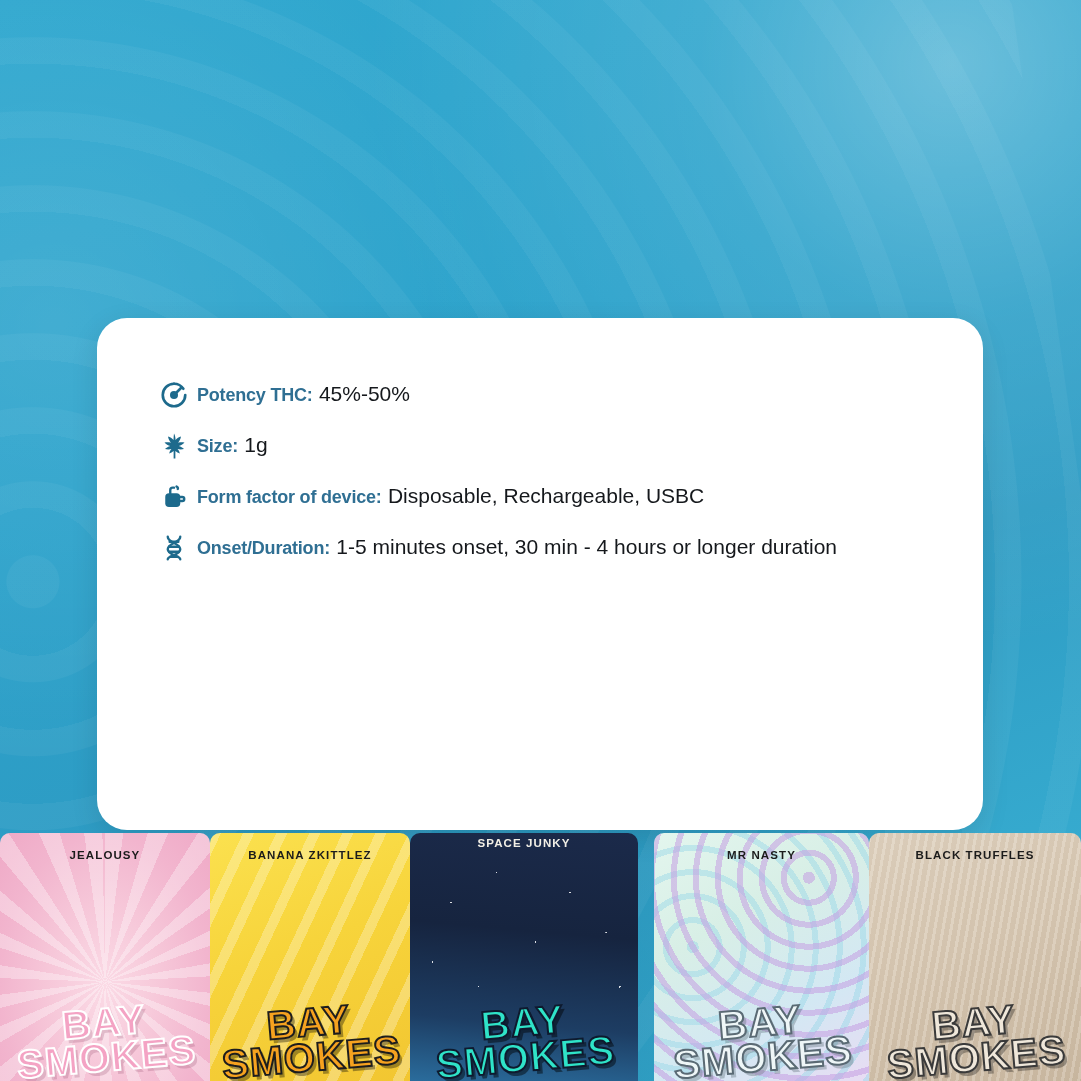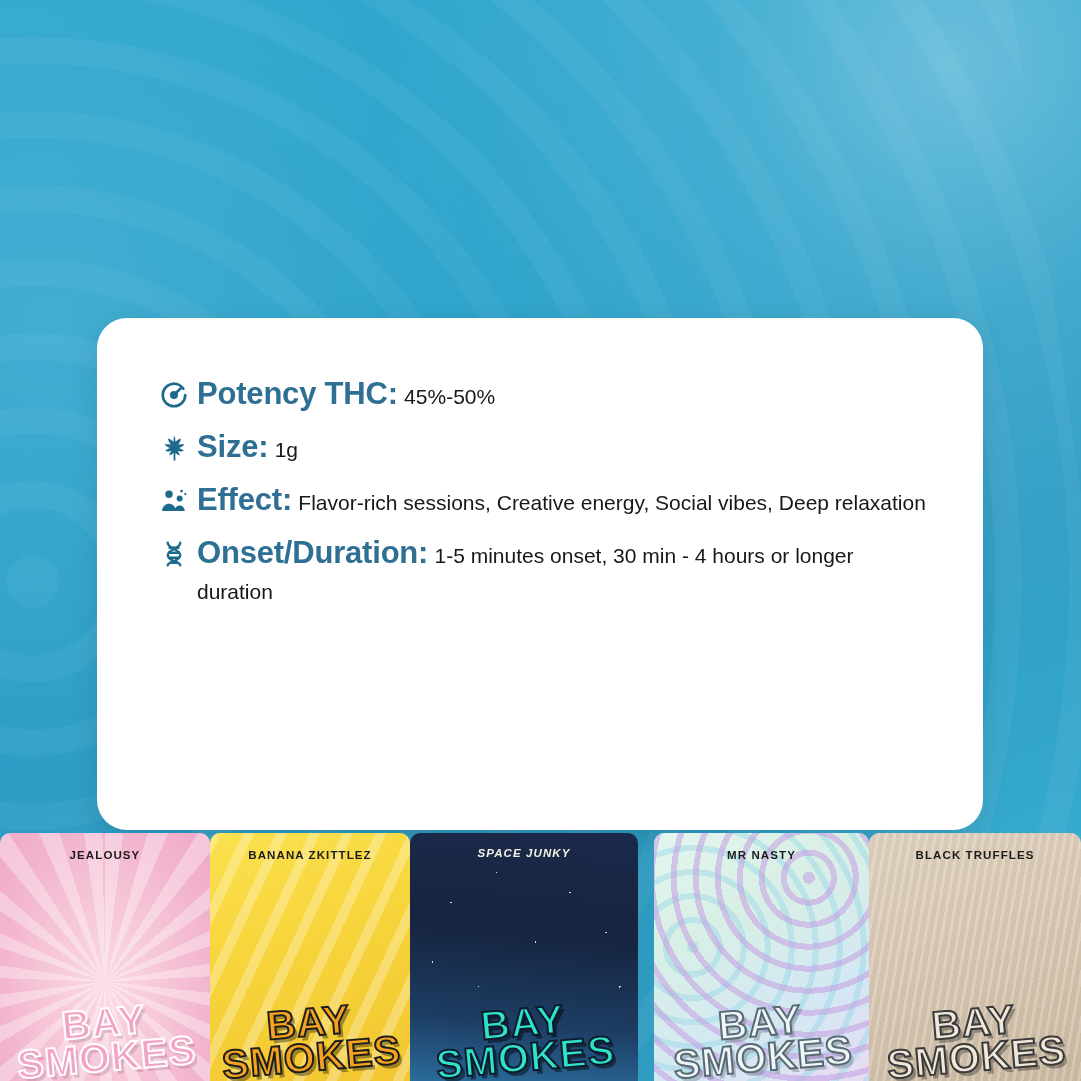--- a/index.html
+++ b/index.html
@@ -80,21 +80,21 @@
   }
   .spec-icon svg { display: block; }
 
   .spec-text {
     flex: 1;
     font-size: 22.5px;
     line-height: 36px;
     color: #15181c;
   }
   .spec-label {
-    font-size: 31px;
+    font-size: 18px;
     font-weight: 700;
     color: #2f6f93;
     letter-spacing: -0.2px;
   }
   .spec-value { font-size: 21px; color: #15181c; }
 
   
   #pouch-strip {
     position: absolute;
     left: 0;
@@ -190,22 +190,21 @@
       radial-gradient(1.8px 1.8px at 70% 24%, #fff 50%, transparent 51%),
       radial-gradient(1.3px 1.3px at 86% 40%, #fff 50%, transparent 51%),
       radial-gradient(1.5px 1.5px at 10% 52%, #fff 50%, transparent 51%),
       radial-gradient(1.4px 1.4px at 55% 44%, #fff 50%, transparent 51%),
       radial-gradient(1.2px 1.2px at 30% 62%, #fff 50%, transparent 51%),
       radial-gradient(1.6px 1.6px at 92% 62%, #fff 50%, transparent 51%);
     opacity: 0.85;
   }
   #pouch-3 .strain {
     color: #f2efe6;
-    top: 14px;
-    font-style: italic;
+    top: 4px;
   }
   #pouch-3 .brand {
     color: #2fe3c8;
     -webkit-text-stroke: 2px #0e1a2e;
     text-shadow: 3px 4px 0 rgba(0,0,0,0.45);
   }
 
   
   #pouch-4 {
     width: 215px;
@@ -276,37 +275,35 @@
         <svg width="30" height="30" viewBox="0 0 24 24" fill="#1d6a8c">
           <path d="M12 2c.9 1.7 1.3 3.4 1.2 5.1 1.2-1.3 2.7-2.2 4.4-2.7-.3 1.9-1.1 3.5-2.3 4.9 1.7-.5 3.4-.5 5.1-.1-1.3 1.4-2.9 2.3-4.6 2.8 1.6.4 3 1.2 4.2 2.4-1.8.5-3.5.5-5.1 0 .9 1 1.5 2.2 1.8 3.6-1.4-.4-2.6-1.1-3.6-2.1V22h-1.4v-6.1c-1 1-2.2 1.7-3.6 2.1.3-1.4.9-2.6 1.8-3.6-1.6.5-3.3.5-5.1 0 1.2-1.2 2.6-2 4.2-2.4-1.7-.5-3.3-1.4-4.6-2.8 1.7-.4 3.4-.4 5.1.1C8.3 7.9 7.5 6.3 7.2 4.4c1.7.5 3.2 1.4 4.4 2.7C11.5 5.4 11.9 3.7 12 2z"></path>
         </svg>
       </div>
       <div class="spec-text">
         <span class="spec-label">Size:</span>
         <span class="spec-value">1g</span>
       </div>
     </div>
 
-
     <div class="spec-row">
       <div class="spec-icon">
-        <svg width="30" height="30" viewBox="0 0 24 24" fill="#1d6a8c">
-          <circle cx="8" cy="6.5" r="3"></circle>
-          <path d="M2.5 20c0-3.3 2.5-5.8 5.5-5.8s5.5 2.5 5.5 5.8z"></path>
-          <circle cx="16.5" cy="10" r="2.4"></circle>
-          <path d="M12.4 20c0-2.6 1.9-4.5 4.1-4.5s4.1 1.9 4.1 4.5z"></path>
-          <circle cx="18" cy="4" r="1.1"></circle>
-          <circle cx="21" cy="6.4" r="0.9"></circle>
+        <svg width="30" height="30" viewBox="0 0 24 24" fill="none" stroke="#1d6a8c" stroke-width="1.9" stroke-linecap="round" stroke-linejoin="round">
+          <rect x="5" y="9" width="12" height="11" rx="3" fill="#1d6a8c" stroke="none"></rect>
+          <path d="M9 9V6.5a2 2 0 0 1 2-2h1"></path>
+          <path d="M17 12h1.6a1.6 1.6 0 0 1 0 3.2H17"></path>
+          <path d="M14 3.6c.9.5 1.3 1.3 1 2"></path>
         </svg>
       </div>
       <div class="spec-text">
-        <span class="spec-label">Effect:</span>
-        <span class="spec-value">Flavor-rich sessions, Creative energy, Social vibes, Deep relaxation</span>
-      </div>
-    </div>
+        <span class="spec-label">Form factor of device:</span>
+        <span class="spec-value">Disposable, Rechargeable, USBC</span>
+      </div>
+    </div>
+
 
     <div class="spec-row">
       <div class="spec-icon">
         <svg width="30" height="30" viewBox="0 0 24 24" fill="none" stroke="#1d6a8c" stroke-width="1.9" stroke-linecap="round">
           <path d="M7 3c0 5 10 5 10 10S7 18 7 21"></path>
           <path d="M17 3c0 5-10 5-10 10s10 5 10 8"></path>
           <path d="M8.5 7h7M8 11h8M8 15h8M9 19h6"></path>
         </svg>
       </div>
       <div class="spec-text">

